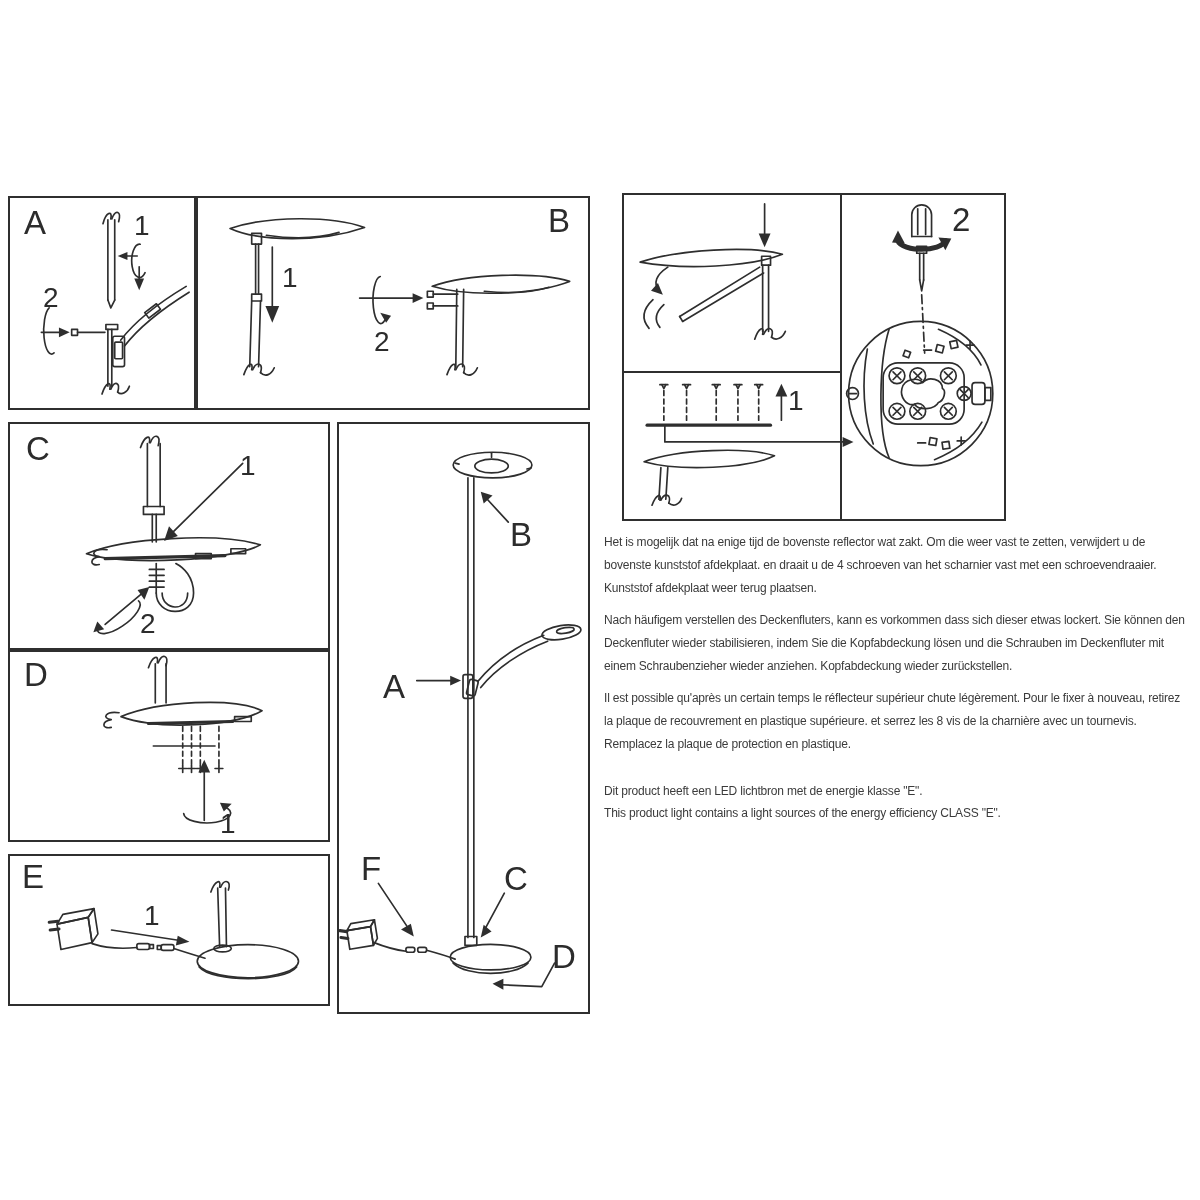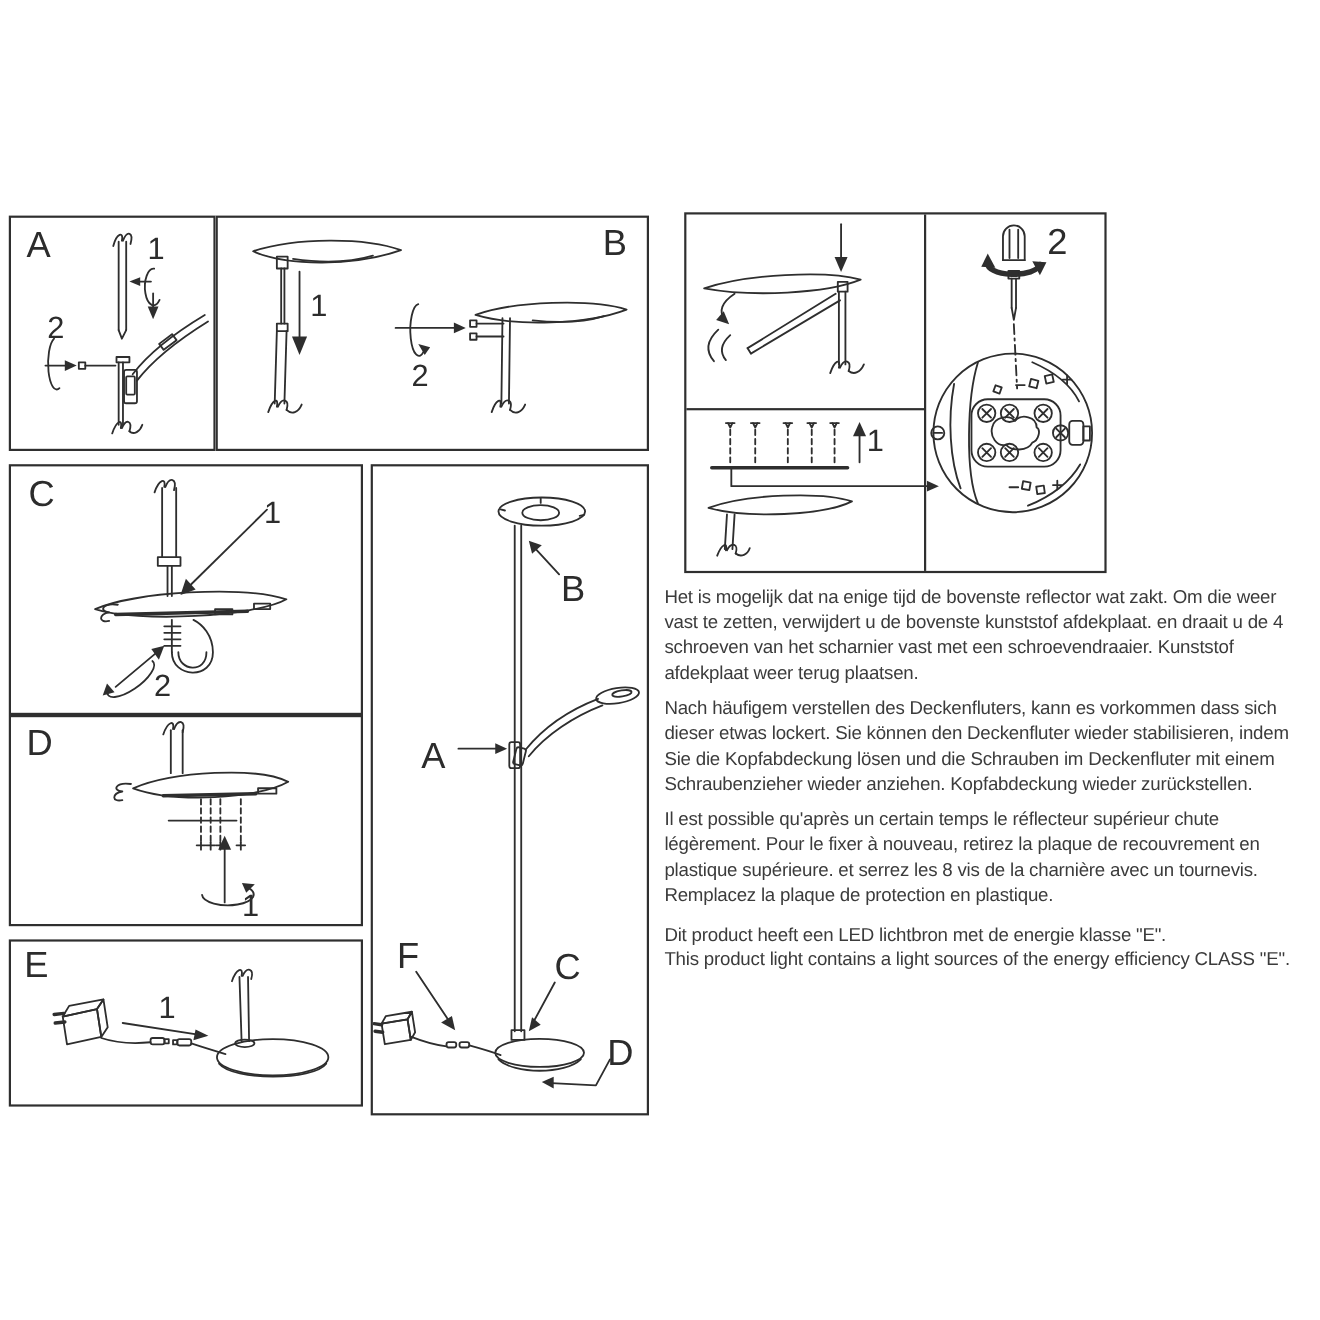--- a/index.html
+++ b/index.html
@@ -12,23 +12,23 @@
   .art{position:absolute;left:0;top:0;width:100%;height:100%;display:block}
   .art *{stroke:#2e2e2e;stroke-width:1.7;fill:none;stroke-linecap:round;stroke-linejoin:round}
   .art .f{fill:#2e2e2e;stroke:none}
   .art .th{stroke-width:3.2}
   .art .d{stroke-dasharray:5 3.5}
   .art .dd{stroke-dasharray:9 4 2 4}
   .art .w{stroke-width:5}
   .divv{position:absolute;background:#2f2f2f;width:2px;top:0;height:100%}
   .divh{position:absolute;background:#2f2f2f;height:2px;left:0}
   .textcol{position:absolute;left:604px;top:531px;width:584px;color:#3b3b3b;
-           font-size:17px;line-height:23px;letter-spacing:-0.2px}
+           font-size:12px;line-height:23px;letter-spacing:-0.2px}
   .textcol p{margin:0 0 9px 0}
-  .energy{margin-top:14px;line-height:22px}
+  .energy{margin-top:24px;line-height:22px}
 </style>
 </head>
 <body>
 
 <div class="page">
 
   <div class="box" style="left:8px;top:196px;width:188px;height:214px">
     <span class="lbl l32" style="left:14px;top:8px">A</span>
     <span class="lbl l28" style="left:124px;top:14px">1</span>
     <span class="lbl l28" style="left:33px;top:86px">2</span>

